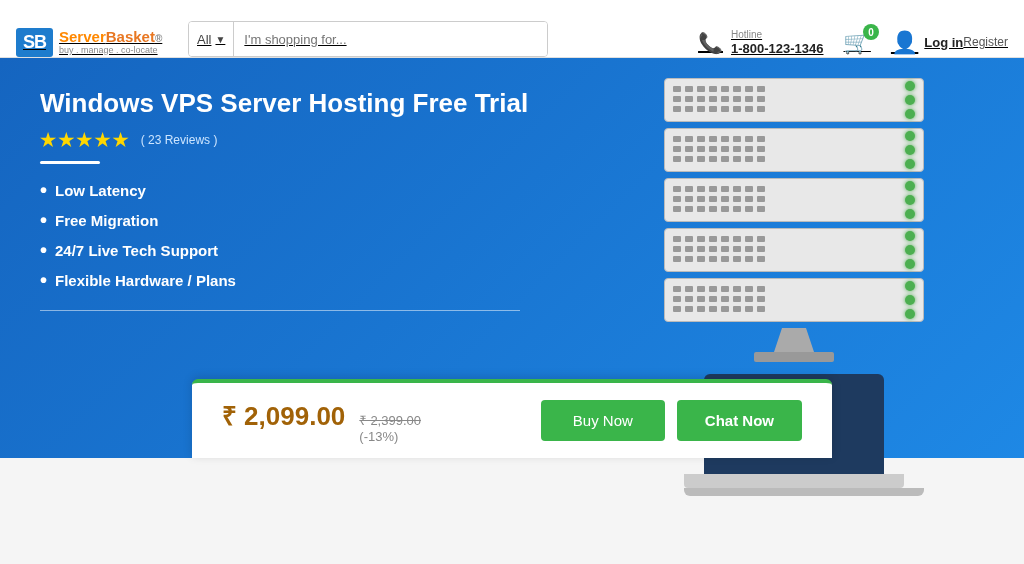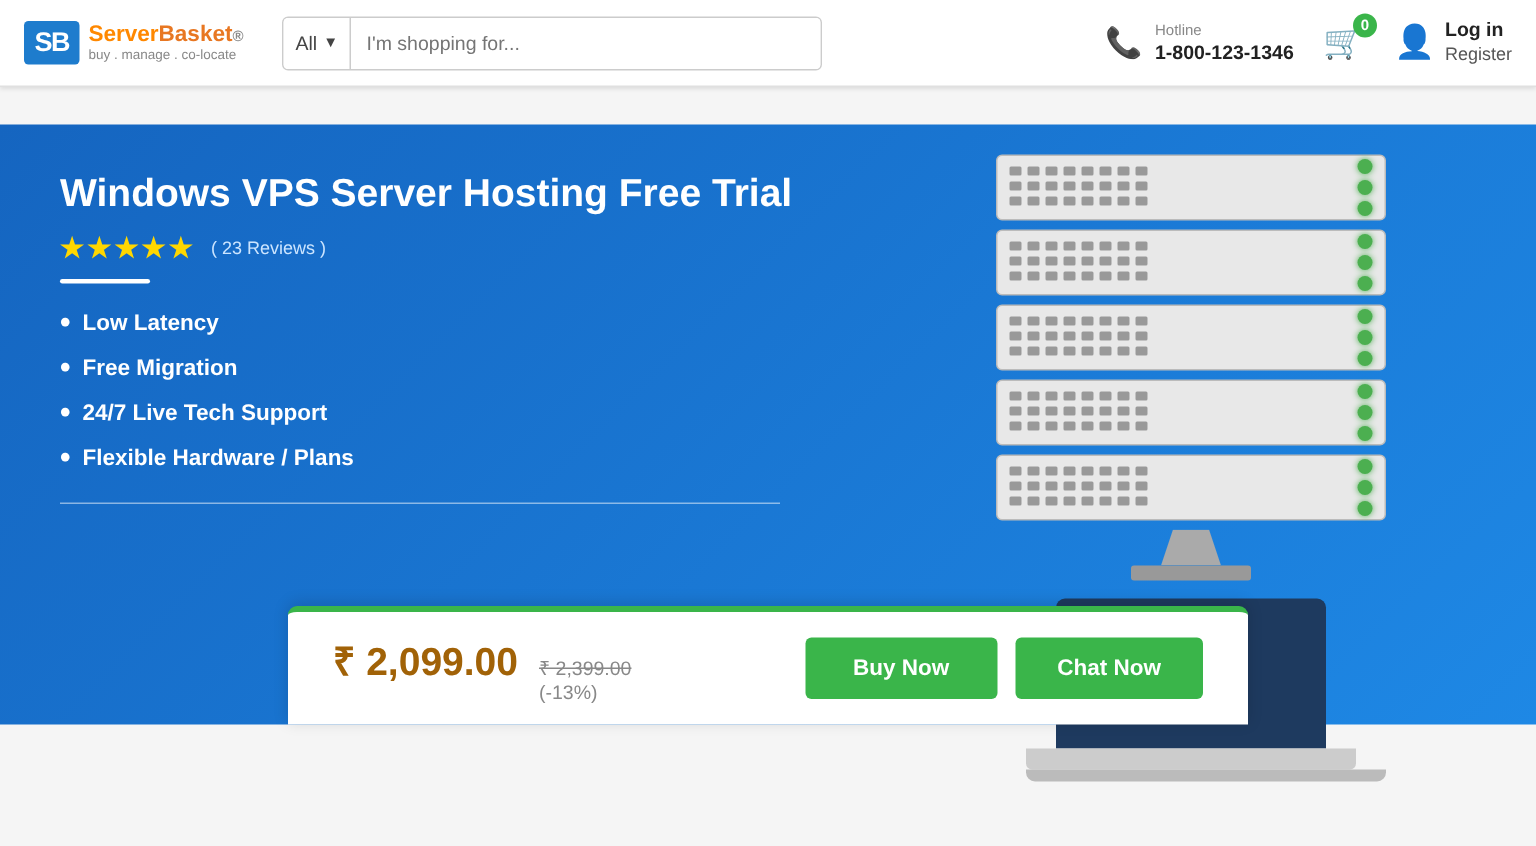--- a/index.html
+++ b/index.html
@@ -3,25 +3,26 @@
   <meta charset="utf-8">
   <style>
     * { margin: 0; padding: 0; box-sizing: border-box; }
     body { font-family: Arial, sans-serif; width: 1024px; height: 564px; overflow: hidden; background: #f5f5f5; }
 
     
     .header {
       background: #fff;
       height: 58px;
       display: flex;
-      align-items: center;
+      align-items: flex-end;
       padding: 0 16px;
       gap: 12px;
       border-bottom: 1px solid #e0e0e0;
       box-shadow: 0 1px 3px rgba(0,0,0,0.1);
+      text-decoration: underline;
     }
     .logo-area {
       display: flex;
       align-items: center;
       gap: 6px;
       min-width: 160px;
     }
     .logo-box {
       background: #1e7ccd;
       color: #fff;
@@ -144,21 +145,21 @@
       align-items: center;
       gap: 6px;
       cursor: pointer;
     }
     .user-icon {
       font-size: 22px;
       color: #555;
     }
     .login-text {
       display: flex;
-      flex-direction: column;
+      flex-direction: row;
       line-height: 1.3;
     }
     .login-label {
       font-size: 13px;
       font-weight: 700;
       color: #222;
     }
     .register-label {
       font-size: 12px;
       color: #555;
@@ -167,21 +168,20 @@
     
     .hero {
       background: #1a7bcf;
       background: linear-gradient(135deg, #1565c0 0%, #1e88e5 100%);
       color: #fff;
       padding: 30px 40px 30px 40px;
       position: relative;
       min-height: 400px;
       display: flex;
       align-items: flex-start;
-      margin-top: 25px;
     }
     .hero-content {
       flex: 1;
       max-width: 560px;
     }
     .hero-title {
       font-size: 26px;
       font-weight: 800;
       color: #fff;
       margin-bottom: 4px;
@@ -386,21 +386,21 @@
       display: flex;
       gap: 12px;
       margin-left: auto;
     }
     .btn-buy {
       background: #3ab54a;
       color: #fff;
       border: none;
       padding: 12px 32px;
       font-size: 15px;
-      font-weight: 700;
+      font-weight: 400;
       border-radius: 4px;
       cursor: pointer;
     }
     .btn-chat {
       background: #3ab54a;
       color: #fff;
       border: none;
       padding: 12px 28px;
       font-size: 15px;
       font-weight: 700;

